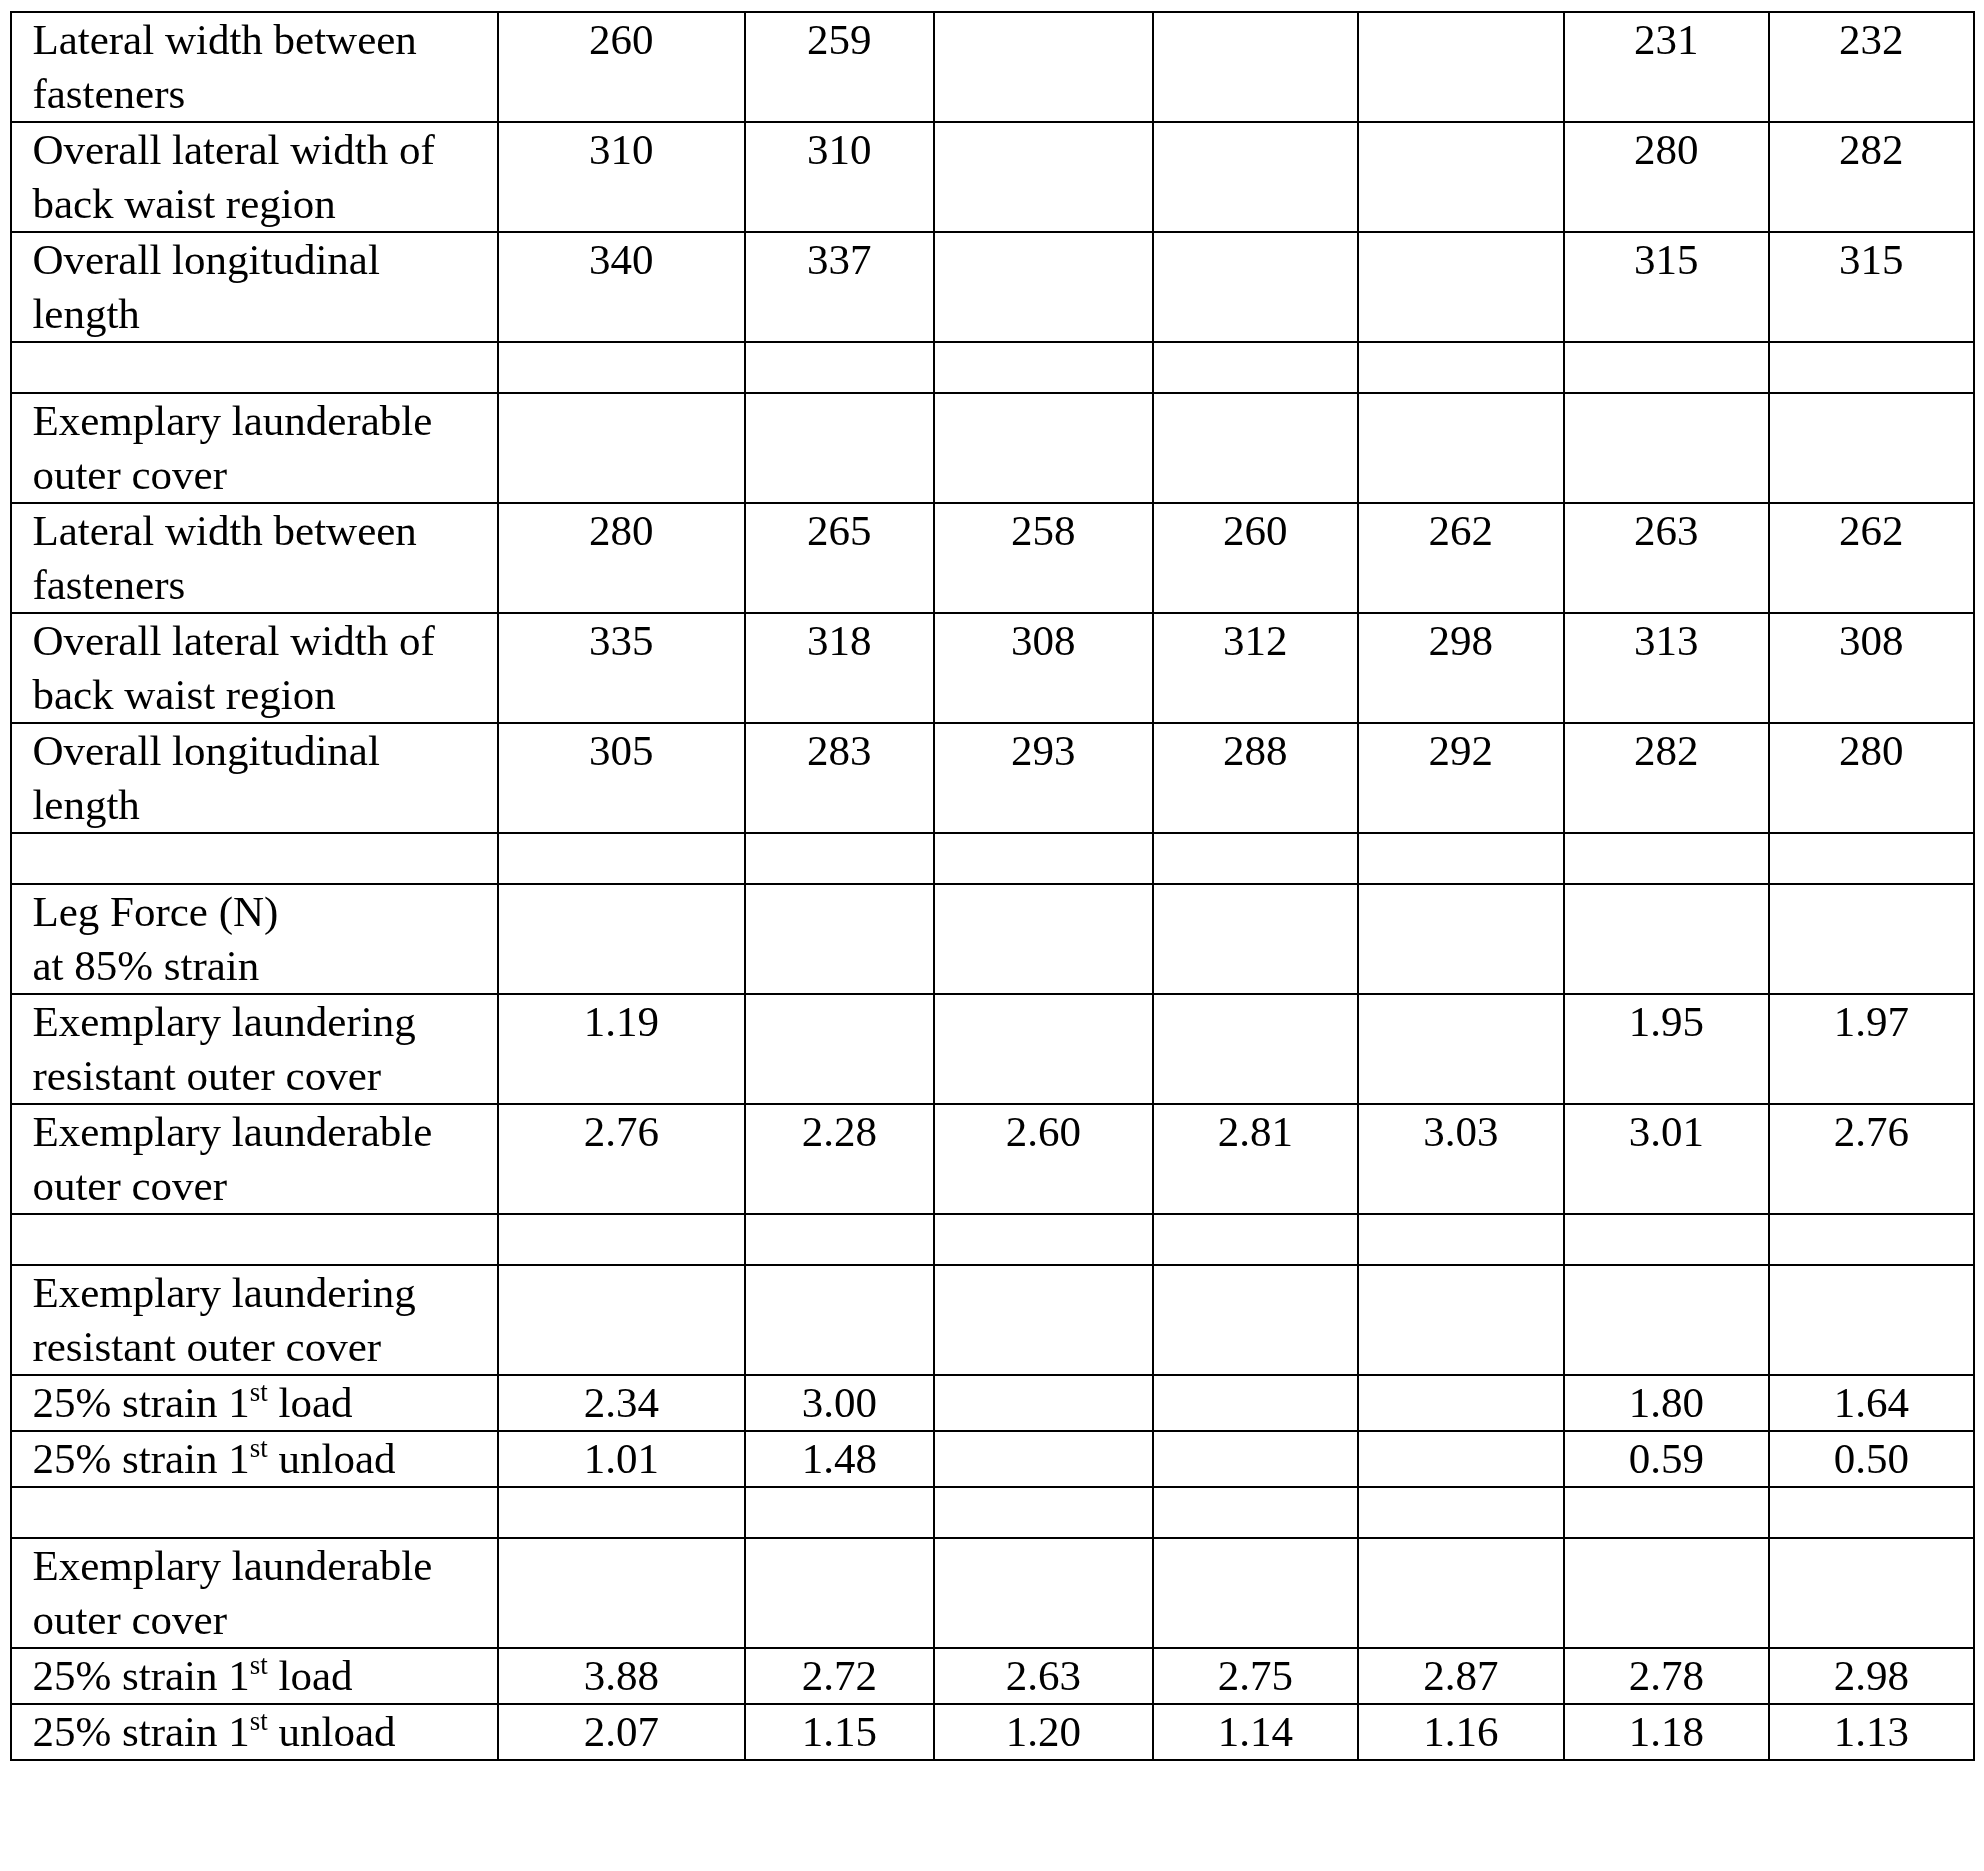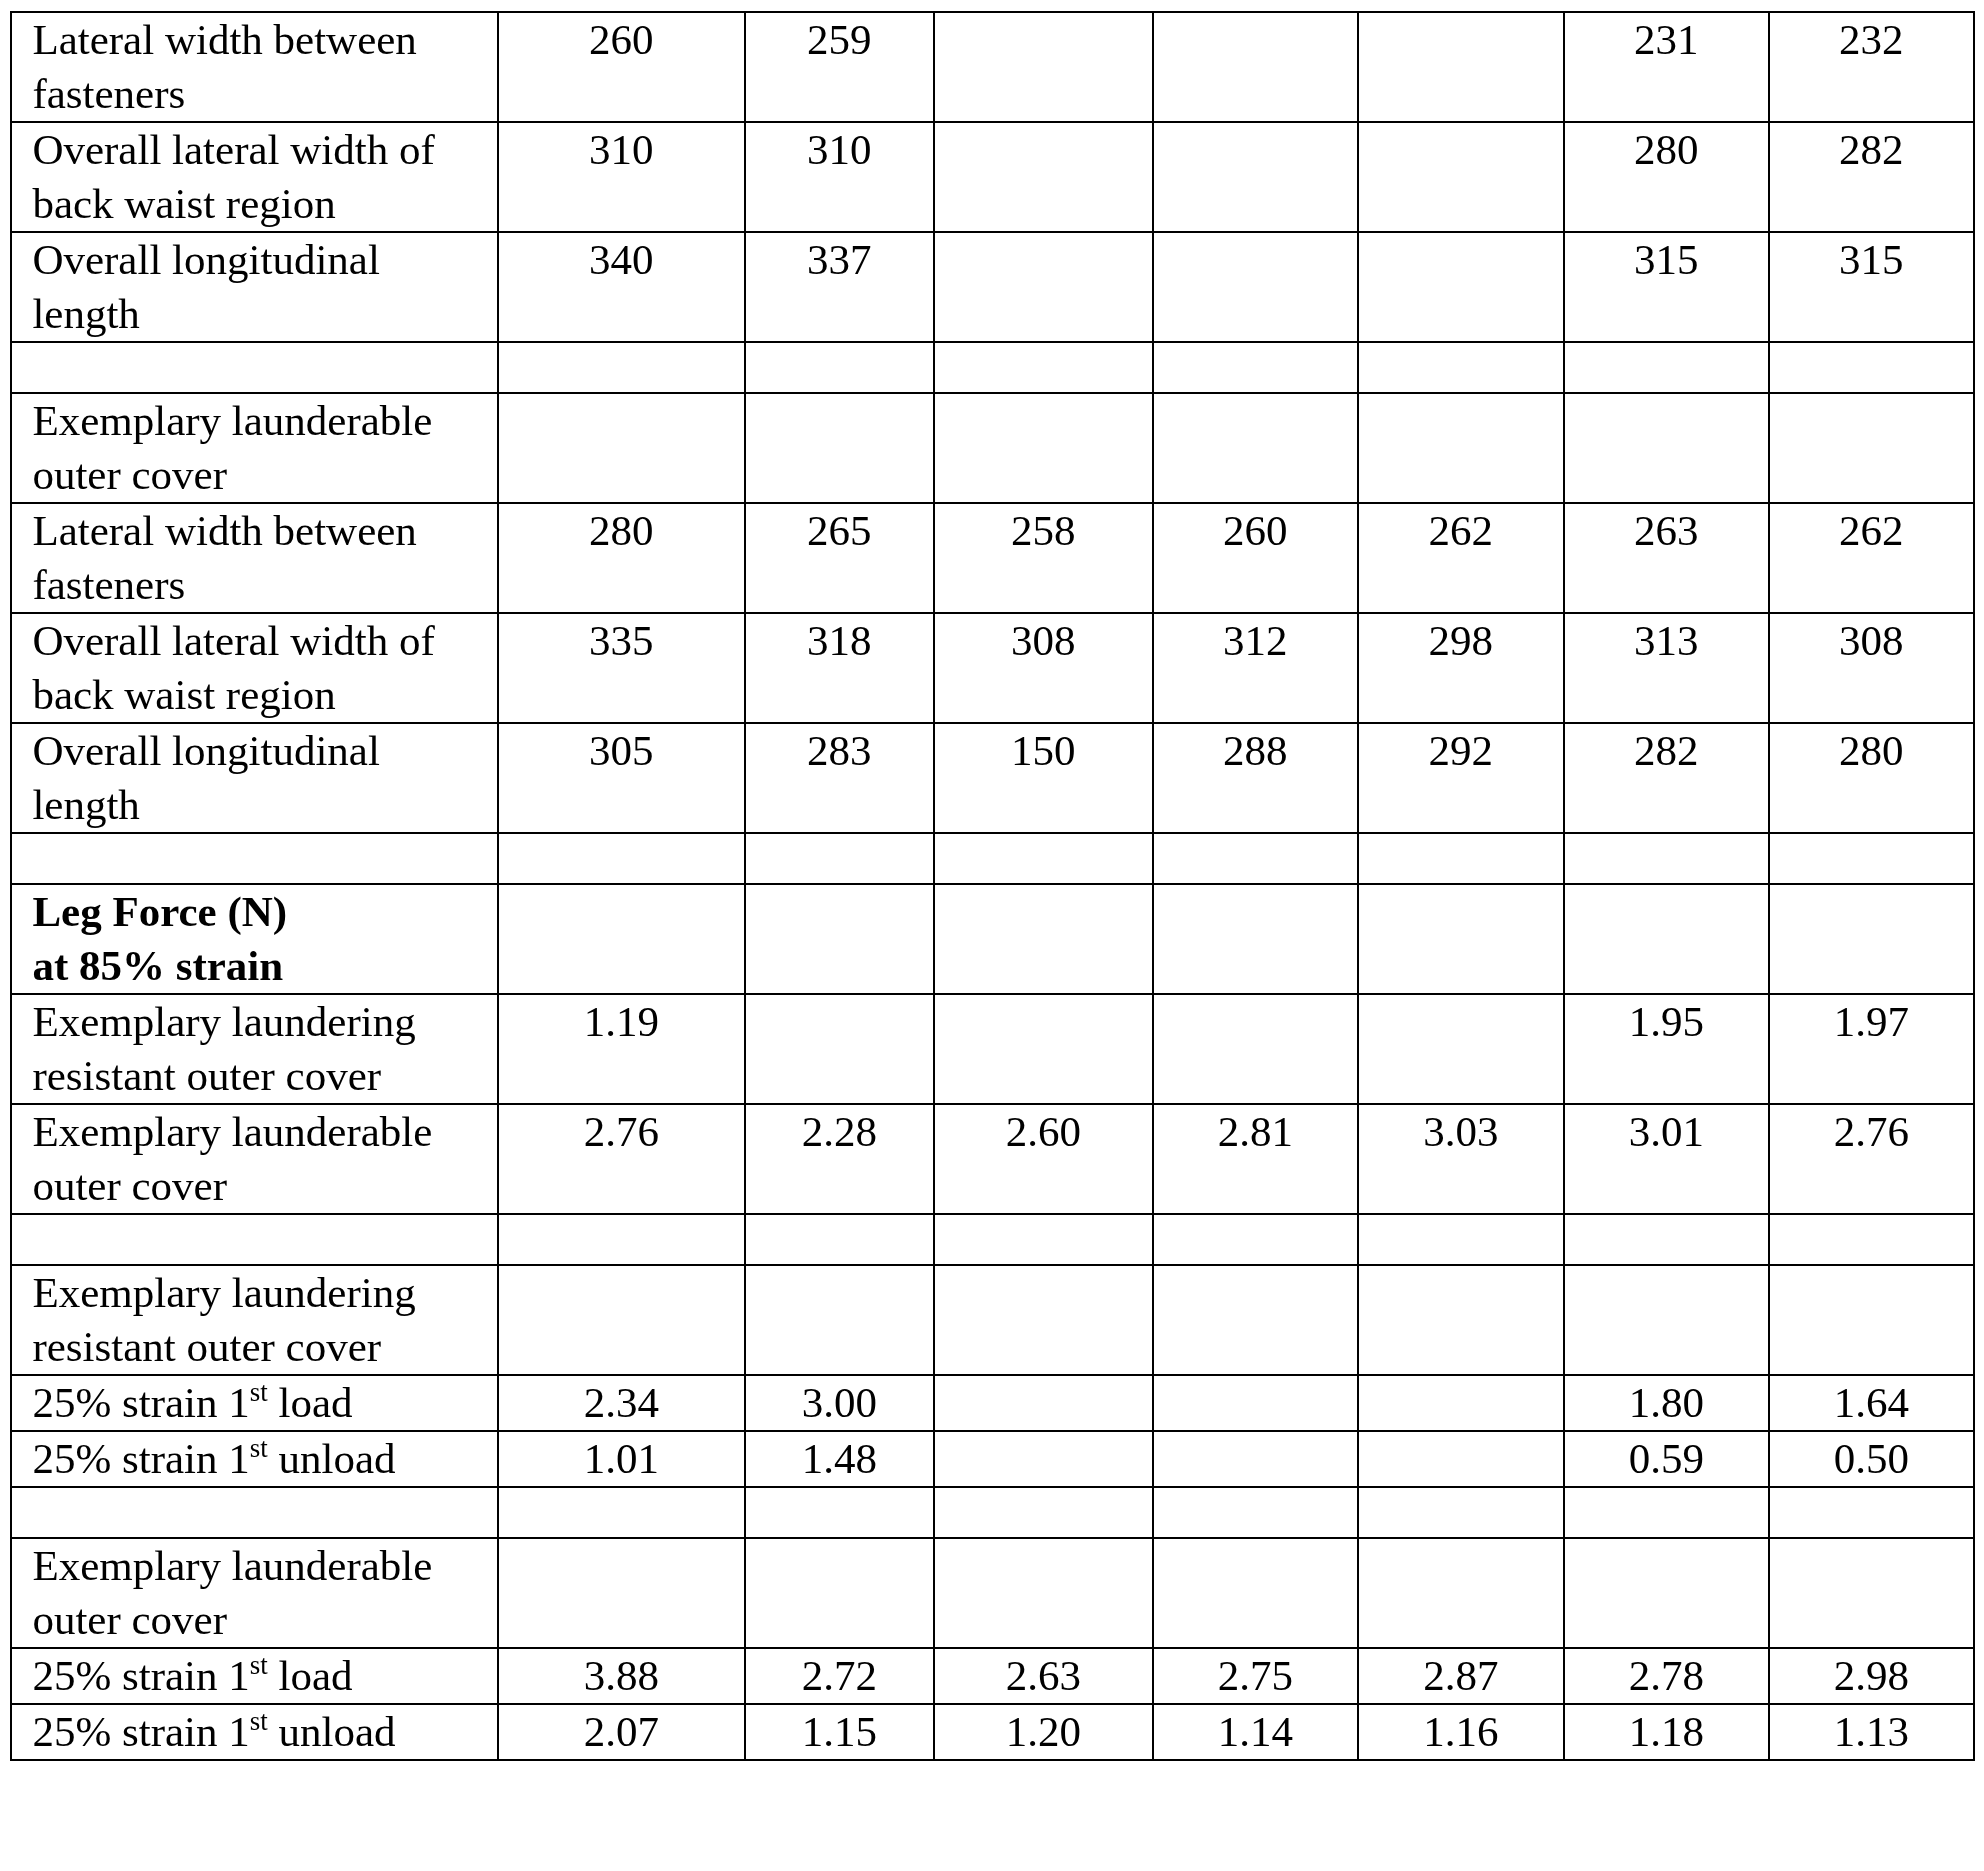--- a/index.html
+++ b/index.html
@@ -33,21 +33,21 @@
     }
     table.data-table td.label {
       text-align: left;
       padding-left: 20.6px;
       padding-right: 9px;
     }
     table.data-table td.num {
       text-align: center;
     }
     table.data-table td.heading {
-      font-weight: bold;
+      font-weight: normal;
     }
     tr.two-line td { height: 103px; }
     tr.one-line td { height: 49px; }
     sup.ord {
       font-size: 27px;
       line-height: 0;
       vertical-align: 15.7px;
     }
   </style>
 </head>
@@ -140,21 +140,21 @@
       <td class="num">312</td>
       <td class="num">298</td>
       <td class="num">313</td>
       <td class="num">308</td>
     </tr>
 
     <tr class="two-line">
       <td class="label">Overall longitudinal length</td>
       <td class="num">305</td>
       <td class="num">283</td>
-      <td class="num">150</td>
+      <td class="num">293</td>
       <td class="num">288</td>
       <td class="num">292</td>
       <td class="num">282</td>
       <td class="num">280</td>
     </tr>
 
     <tr class="one-line">
       <td class="label"></td>
       <td class="num"></td>
       <td class="num"></td>

